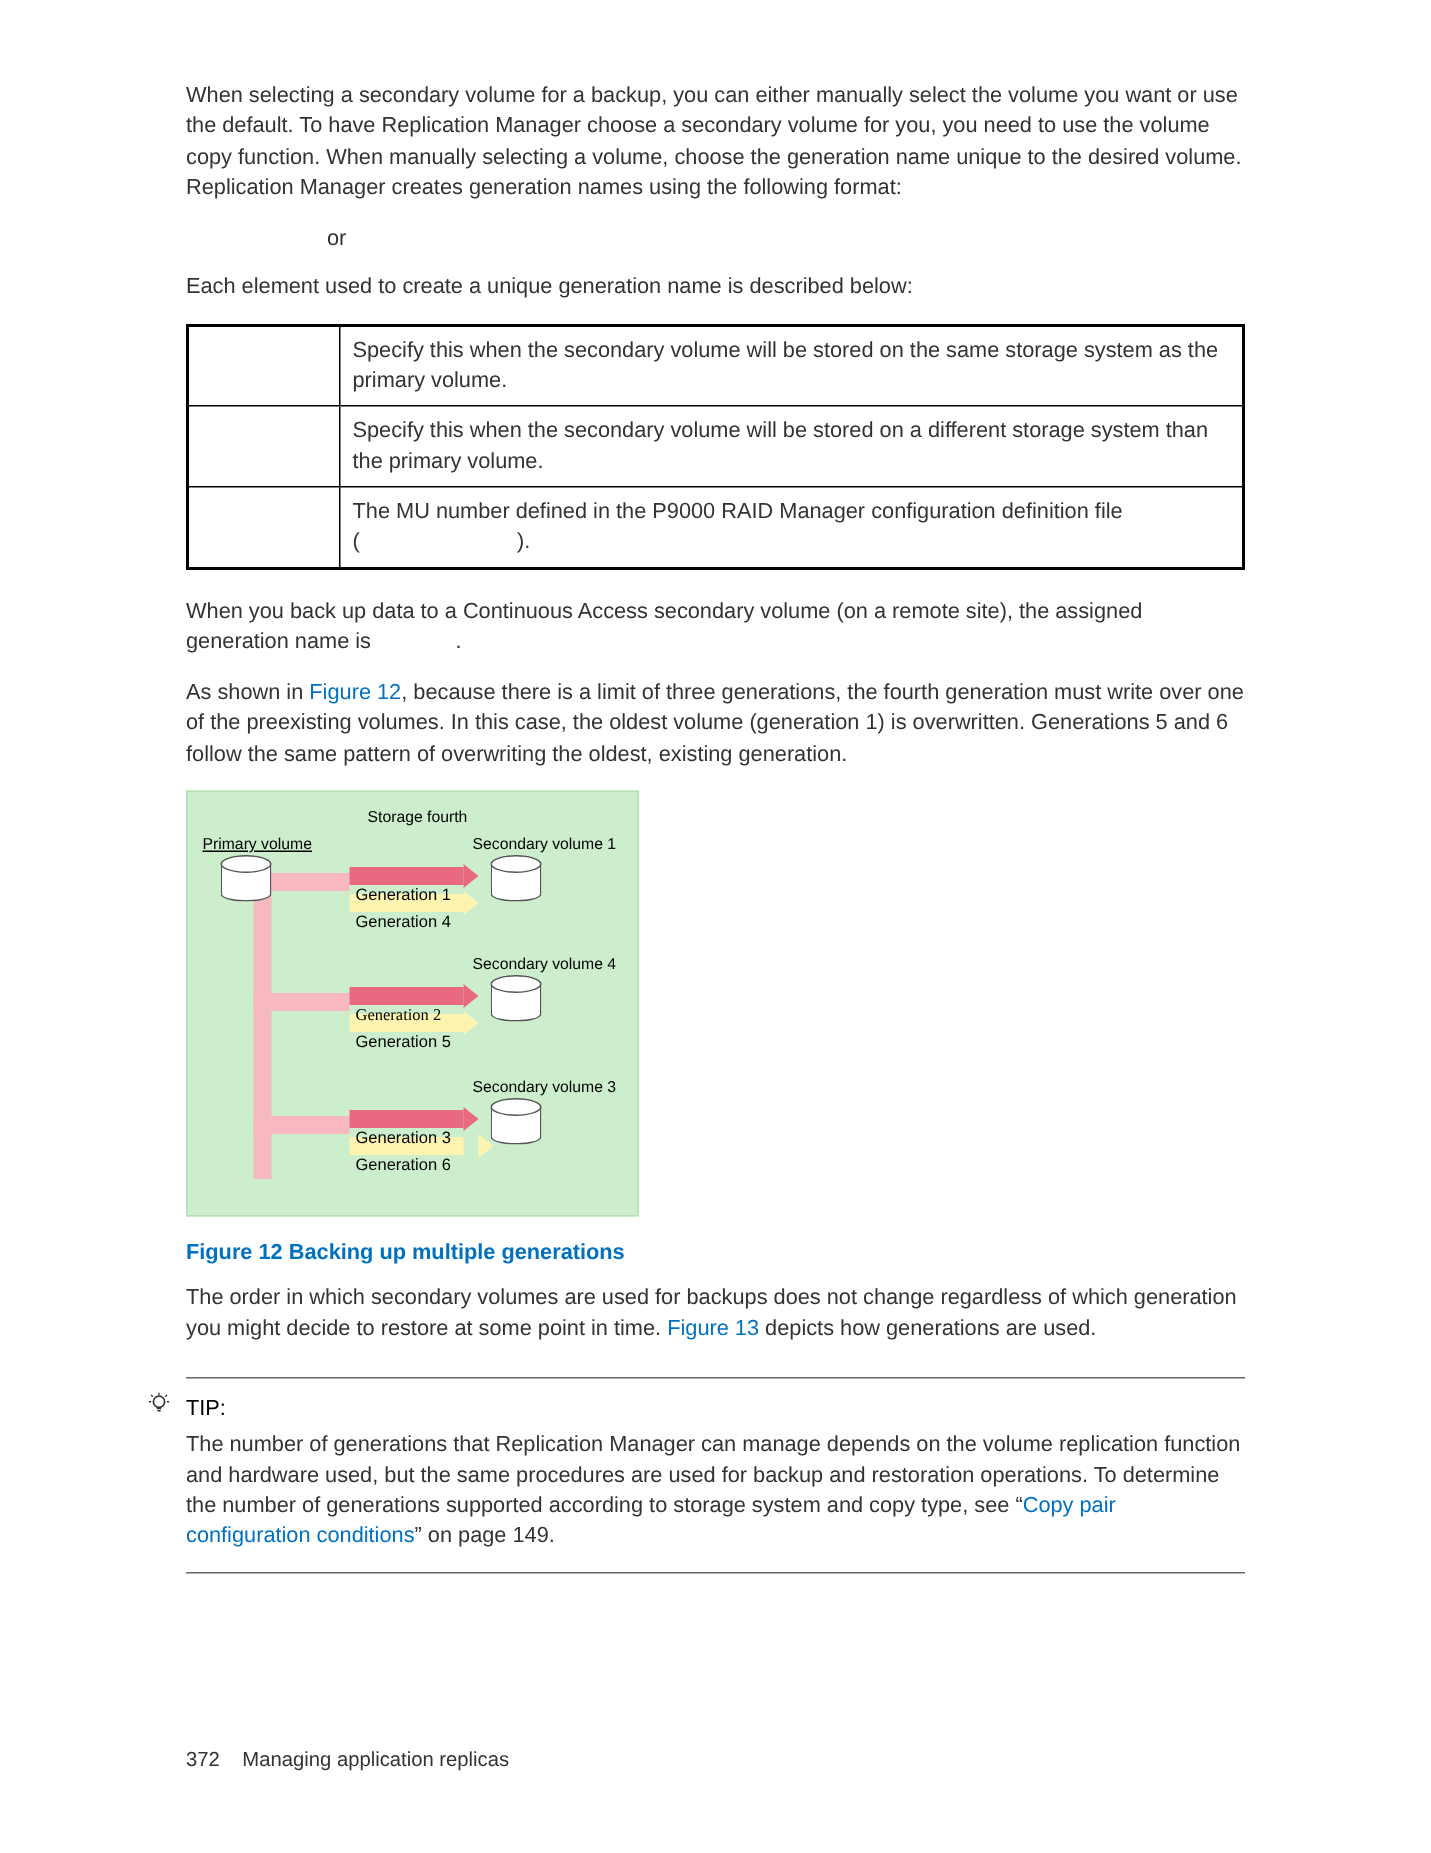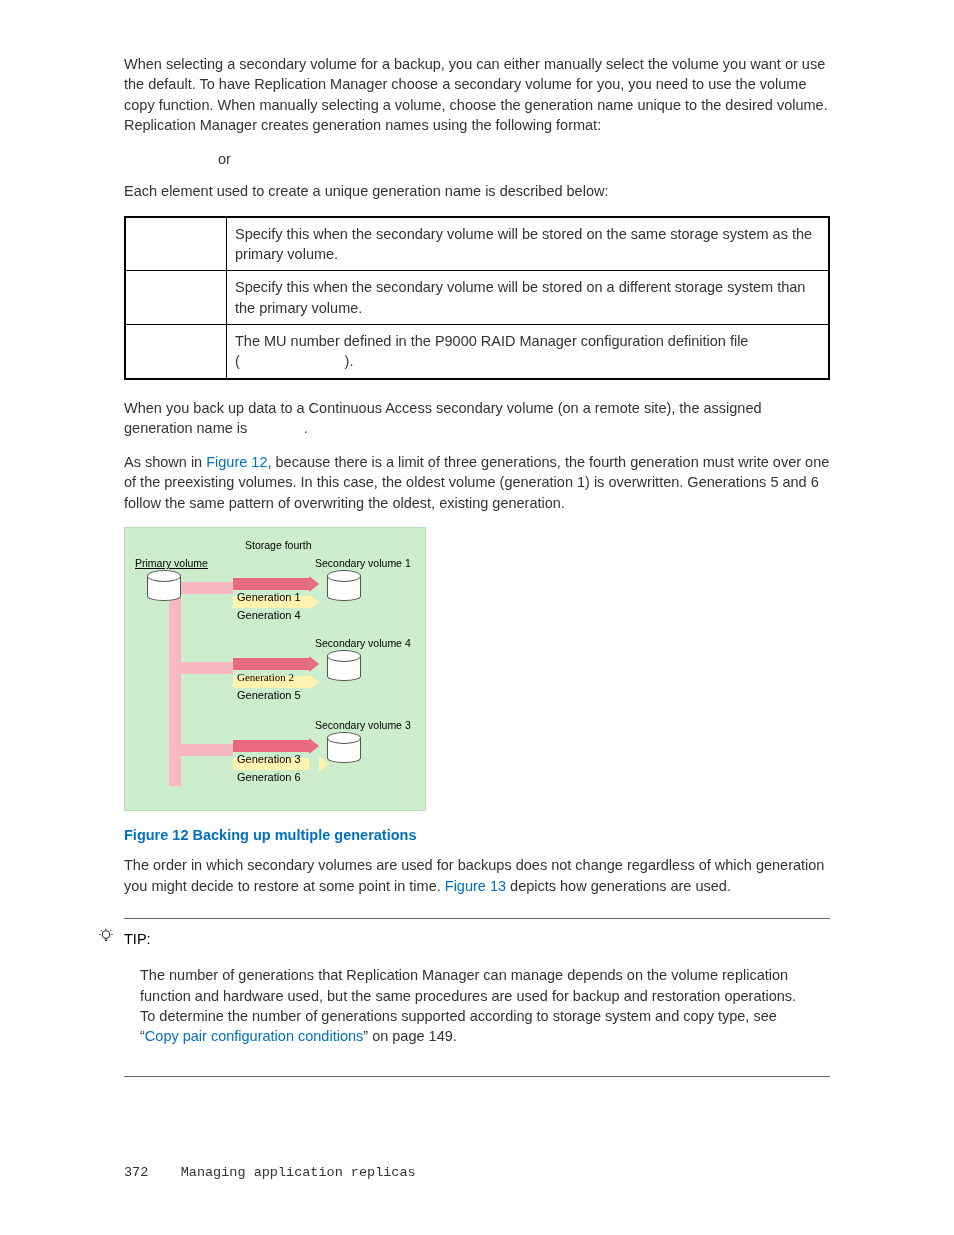--- a/index.html
+++ b/index.html
@@ -54,28 +54,27 @@
       left: -27px;
       top: 8px;
       width: 18px;
       height: 18px;
     }
     .tip-label {
       color: #000000;
       margin: 0 0 4px 0;
     }
     .tip-body {
-      margin: 16px;
+      margin: 0;
     }
     .page-footer {
       position: absolute;
       top: 1164px;
       left: 124px;
       font-size: 13.5px;
-      font-family: Liberation Mono, monospace;
     }
     
     .diagram {
       width: 300px;
       height: 282px;
       background: #cceecc;
       border: 1px solid #b5dfb5;
       position: relative;
       font-size: 10.5px;
       margin-bottom: 0;

